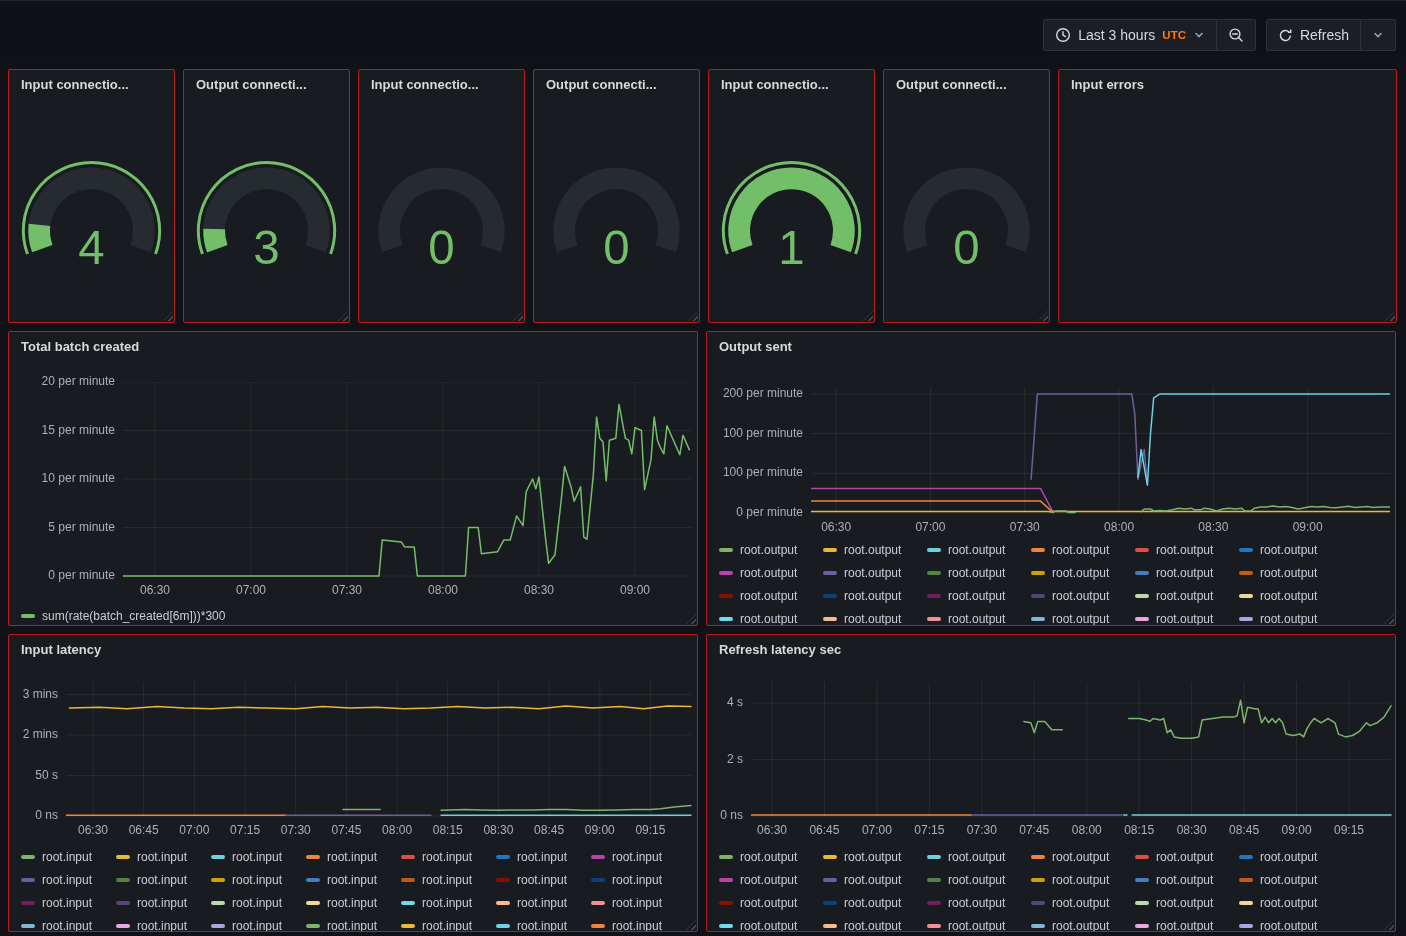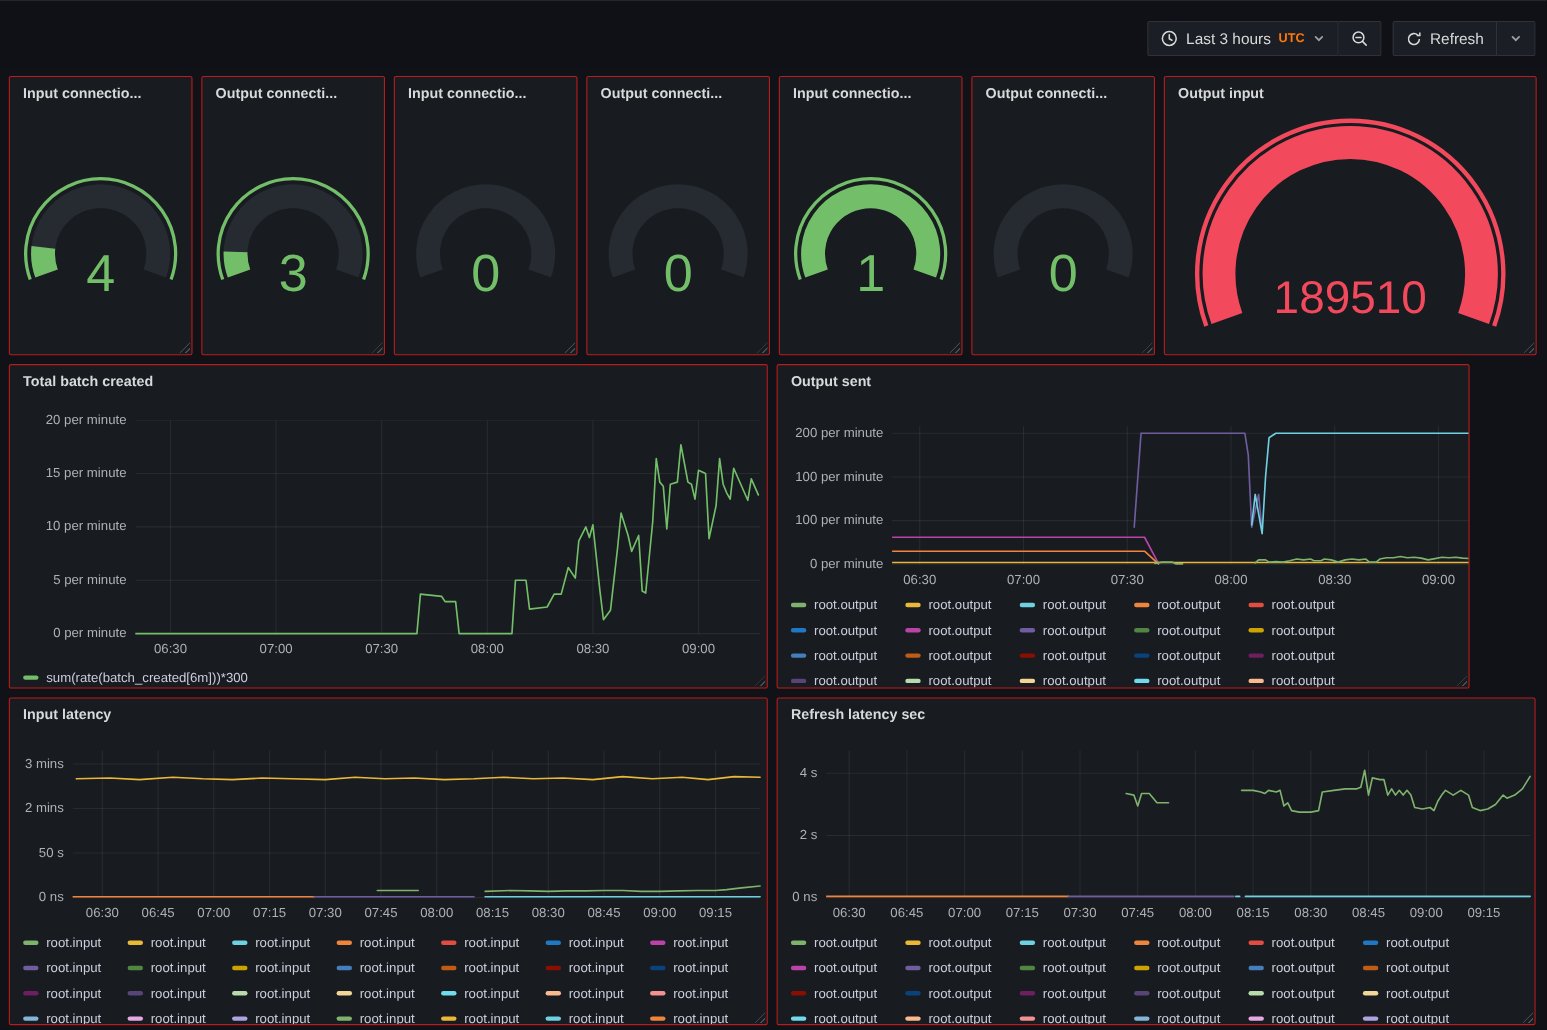--- a/index.html
+++ b/index.html
@@ -157,29 +157,21 @@
     <div class="panel-title">Output connecti...</div>
     <div class="gauge">
         <svg viewBox="0 0 167 224" width="167" height="224">
           <path d="M33.7 150.1 A53 53 0 1 1 133.3 150.1" stroke="#262A31" stroke-width="22" fill="none"></path>
           <text x="83.5" y="166" text-anchor="middle" fill="#73BF69" font-size="48" font-weight="500">0</text>
         </svg>
       </div>
     <div class="resize"></div>
   </div>
   <div class="panel" style="left:1058px;top:68px;width:339px;height:254px">
-    <div class="panel-title">Output input</div>
-    <div class="gauge">
-        <svg viewBox="0 0 339 224" width="339" height="224">
-          <path d="M56.7 191.0 A120 120 0 1 1 282.3 191.0" stroke="#262A31" stroke-width="30" fill="none"></path>
-          <path d="M56.7 191.0 A120 120 0 1 1 282.3 191.0" stroke="#F2495C" stroke-width="30" fill="none"></path>
-          <path d="M37.9 197.9 A140 140 0 1 1 301.1 197.9" stroke="#F2495C" stroke-width="4" fill="none"></path>
-          <text x="169.5" y="186" text-anchor="middle" fill="#F2495C" font-size="42" font-weight="500">189510</text>
-        </svg>
-      </div>
+    <div class="panel-title">Input errors</div>
     <div class="resize"></div>
   </div>
 
   <div class="panel" style="left:8px;top:330px;width:690px;height:295px">
     <div class="panel-title">Total batch created</div>
     <div></div>
     <div class="resize"></div>
   <svg width="570" height="196" class="chart-plot" style="left: 114px; top: 50px;">
         <line x1="0" y1="194" x2="568" y2="194" stroke="rgba(255,255,255,0.07)"></line>
         <line x1="0" y1="145.5" x2="568" y2="145.5" stroke="rgba(255,255,255,0.07)"></line>
@@ -205,21 +197,21 @@
       <div class="xlab" style="left: 402px; top: 251px;">08:00</div>
       <div class="xlab" style="left: 498px; top: 251px;">08:30</div>
       <div class="xlab" style="left: 594px; top: 251px;">09:00</div>
       <div class="legend" style="top: 272px;">
         <span class="li">
           <i style="background: rgb(115, 191, 105);"></i>
           <em>sum(rate(batch_created[6m]))*300</em>
         </span>
       </div>
     </div>
-  <div class="panel" style="left:706px;top:330px;width:630px;height:295px">
+  <div class="panel" style="left:706px;top:330px;width:690px;height:295px">
     <div class="panel-title">Output sent</div>
     <div></div>
     <div class="resize"></div>
   <svg width="582" height="128" class="chart-plot" style="left: 104px; top: 55px;">
         <line x1="0" y1="126" x2="580" y2="126" stroke="rgba(255,255,255,0.07)"></line>
         <line x1="0" y1="86.3" x2="580" y2="86.3" stroke="rgba(255,255,255,0.07)"></line>
         <line x1="0" y1="46.599999999999994" x2="580" y2="46.599999999999994" stroke="rgba(255,255,255,0.07)"></line>
         <line x1="0" y1="6.8999999999999915" x2="580" y2="6.8999999999999915" stroke="rgba(255,255,255,0.07)"></line>
         <line x1="25.149051490514903" y1="0" x2="25.149051490514903" y2="126" stroke="rgba(255,255,255,0.07)"></line>
         <line x1="119.4579945799458" y1="0" x2="119.4579945799458" y2="126" stroke="rgba(255,255,255,0.07)"></line>

